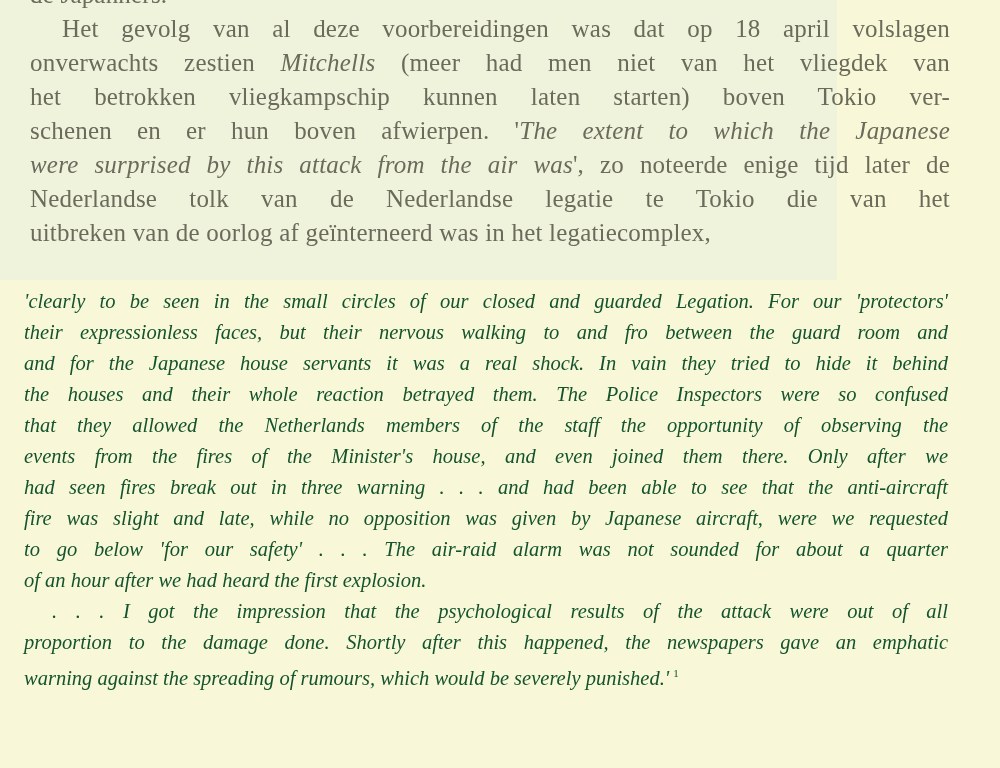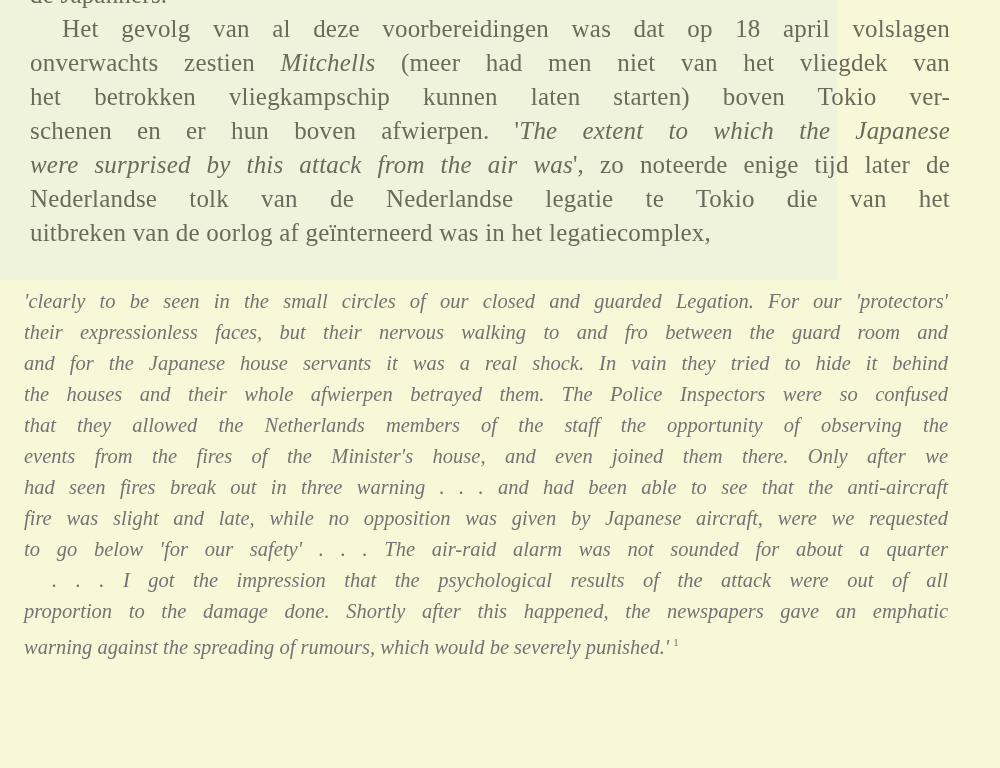--- a/index.html
+++ b/index.html
@@ -60,21 +60,21 @@
     }
     .quote-text {
       position: absolute;
       left: 24px;
       top: 6px;
       width: 924px;
       font-family: "Liberation Serif", "DejaVu Serif", serif;
       font-style: italic;
       font-size: 20.5px;
       line-height: 31px;
-      color: #737373;
+      color: #14532d;
     }
     .quote-text .qline {
       display: block;
       white-space: nowrap;
       text-align: justify;
       text-align-last: justify;
     }
     .quote-text .qline.last {
       text-align-last: left;
     }
@@ -104,25 +104,26 @@
       <span class="line">Nederlandse tolk van de Nederlandse legatie te Tokio die van het</span>
       <span class="line last">uitbreken van de oorlog af geïnterneerd was in het legatiecomplex,</span>
     </div>
   </div>
 
   <div class="quote-section">
     <div class="quote-text">
       <span class="qline">'clearly to be seen in the small circles of our closed and guarded Legation. For our 'protectors'</span>
       <span class="qline">their expressionless faces, but their nervous walking to and fro between the guard room and</span>
       <span class="qline">and for the Japanese house servants it was a real shock. In vain they tried to hide it behind</span>
-      <span class="qline">the houses and their whole afwierpen betrayed them. The Police Inspectors were so confused</span>
+      <span class="qline">the houses and their whole reaction betrayed them. The Police Inspectors were so confused</span>
       <span class="qline">that they allowed the Netherlands members of the staff the opportunity of observing the</span>
       <span class="qline">events from the fires of the Minister's house, and even joined them there. Only after we</span>
       <span class="qline">had seen fires break out in three warning . . . and had been able to see that the anti-aircraft</span>
       <span class="qline">fire was slight and late, while no opposition was given by Japanese aircraft, were we requested</span>
       <span class="qline">to go below 'for our safety' . . . The air-raid alarm was not sounded for about a quarter</span>
+      <span class="qline last">of an hour after we had heard the first explosion.</span>
       <span class="qline indent">. . . I got the impression that the psychological results of the attack were out of all</span>
       <span class="qline">proportion to the damage done. Shortly after this happened, the newspapers gave an emphatic</span>
       <span class="qline last"><span>warning against the spreading of rumours, which would be severely punished.'</span><span class="footnote-marker">1</span></span>
     </div>
   </div>
 
 </div>
 
 </body></html>

